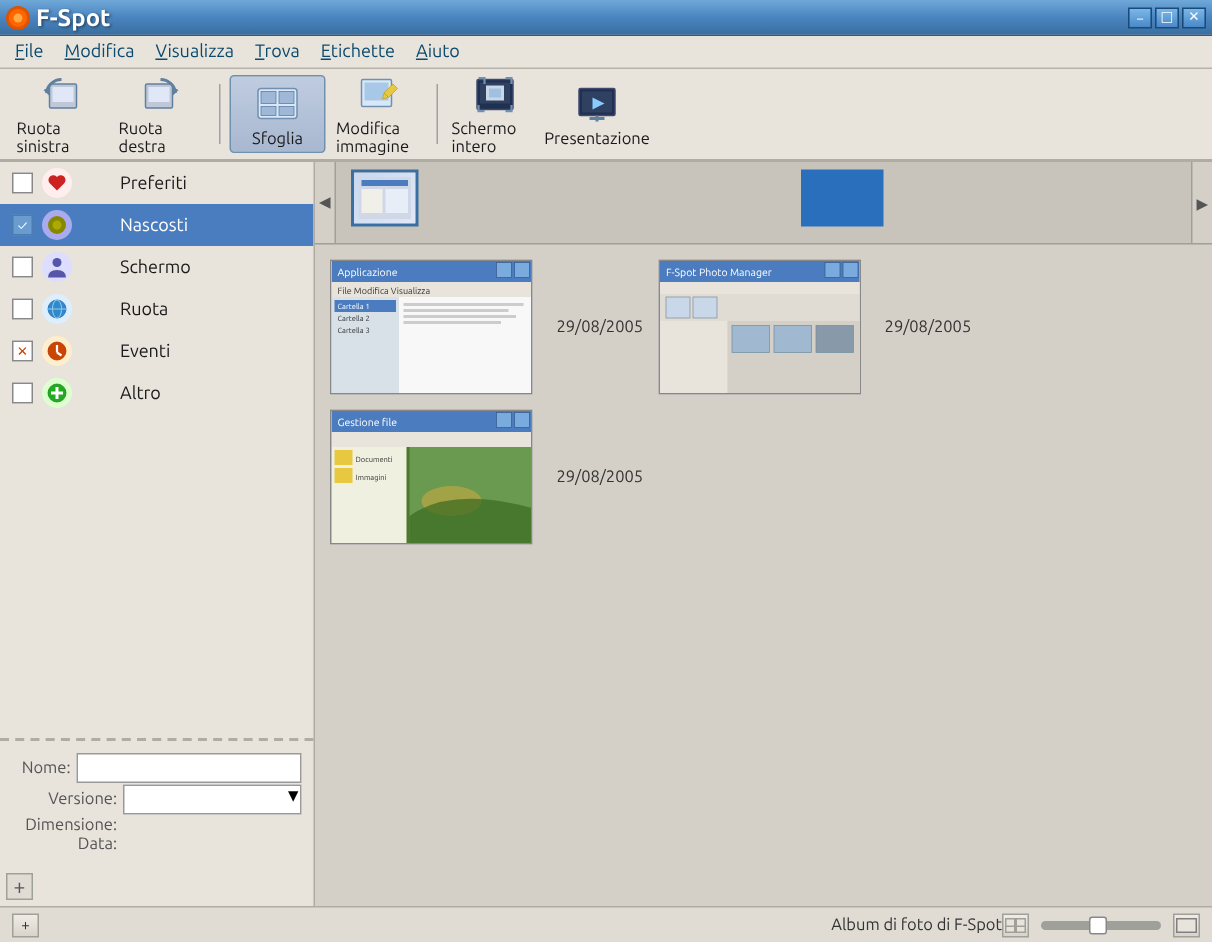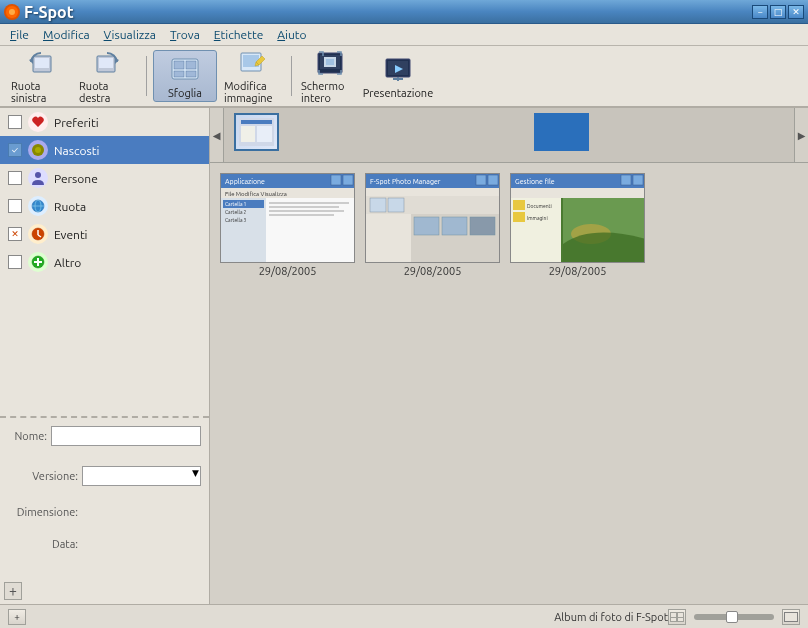--- a/index.html
+++ b/index.html
@@ -173,32 +173,32 @@
     .tag-icon {
       width: 20px;
       height: 20px;
       border-radius: 50%;
       display: flex;
       align-items: center;
       justify-content: center;
       font-size: 12px;
       flex-shrink: 0;
     }
-    .tag-label { flex: 1; }
+    .tag-label { flex: 1; margin-left: 26px; }
 
     
     #sidebar-info {
       border-top: 2px dashed #b0aca4;
       padding: 8px;
       font-size: 11px;
     }
     .info-row {
       display: flex;
       align-items: center;
-      margin-bottom: 20px;
+      margin-bottom: 1px;
       gap: 4px;
     }
     .info-label {
       text-align: right;
       width: 70px;
       color: #555;
     }
     .info-input {
       flex: 1;
       height: 20px;
@@ -322,23 +322,23 @@
       overflow-y: auto;
       background: #d4d0c8;
       padding: 10px;
       display: flex;
       flex-wrap: wrap;
       align-content: flex-start;
       gap: 10px;
     }
     .photo-item {
       display: flex;
-      flex-direction: column;
-      align-items: center;
-      gap: 2px;
+      flex-direction: row;
+      align-items: center;
+      gap: 16px;
       cursor: pointer;
     }
     .photo-thumb {
       width: 135px;
       height: 90px;
       border: 1px solid #888;
       overflow: hidden;
       background: #fff;
     }
     .photo-date {
@@ -566,21 +566,21 @@
       </div>
 
       <div class="tag-item">
         <div class="tag-checkbox"></div>
         <div class="tag-icon" style="background:#ddddff; border-radius:50%;">
           <svg width="16" height="16" viewBox="0 0 16 16">
             <circle cx="8" cy="5" r="3" fill="#5555aa"></circle>
             <path d="M2,15 Q2,10 8,10 Q14,10 14,15" fill="#5555aa"></path>
           </svg>
         </div>
-        <span class="tag-label">Persone</span>
+        <span class="tag-label">Schermo</span>
       </div>
 
       <div class="tag-item">
         <div class="tag-checkbox"></div>
         <div class="tag-icon" style="background:#ddeeff; border-radius:50%;">
           <svg width="16" height="16" viewBox="0 0 16 16">
             <circle cx="8" cy="8" r="6" fill="#3388cc" stroke="#2266aa" stroke-width="0.5"></circle>
             <ellipse cx="8" cy="8" rx="3" ry="6" fill="none" stroke="#88ccee" stroke-width="0.7"></ellipse>
             <line x1="2" y1="8" x2="14" y2="8" stroke="#88ccee" stroke-width="0.7"></line>
           </svg>

